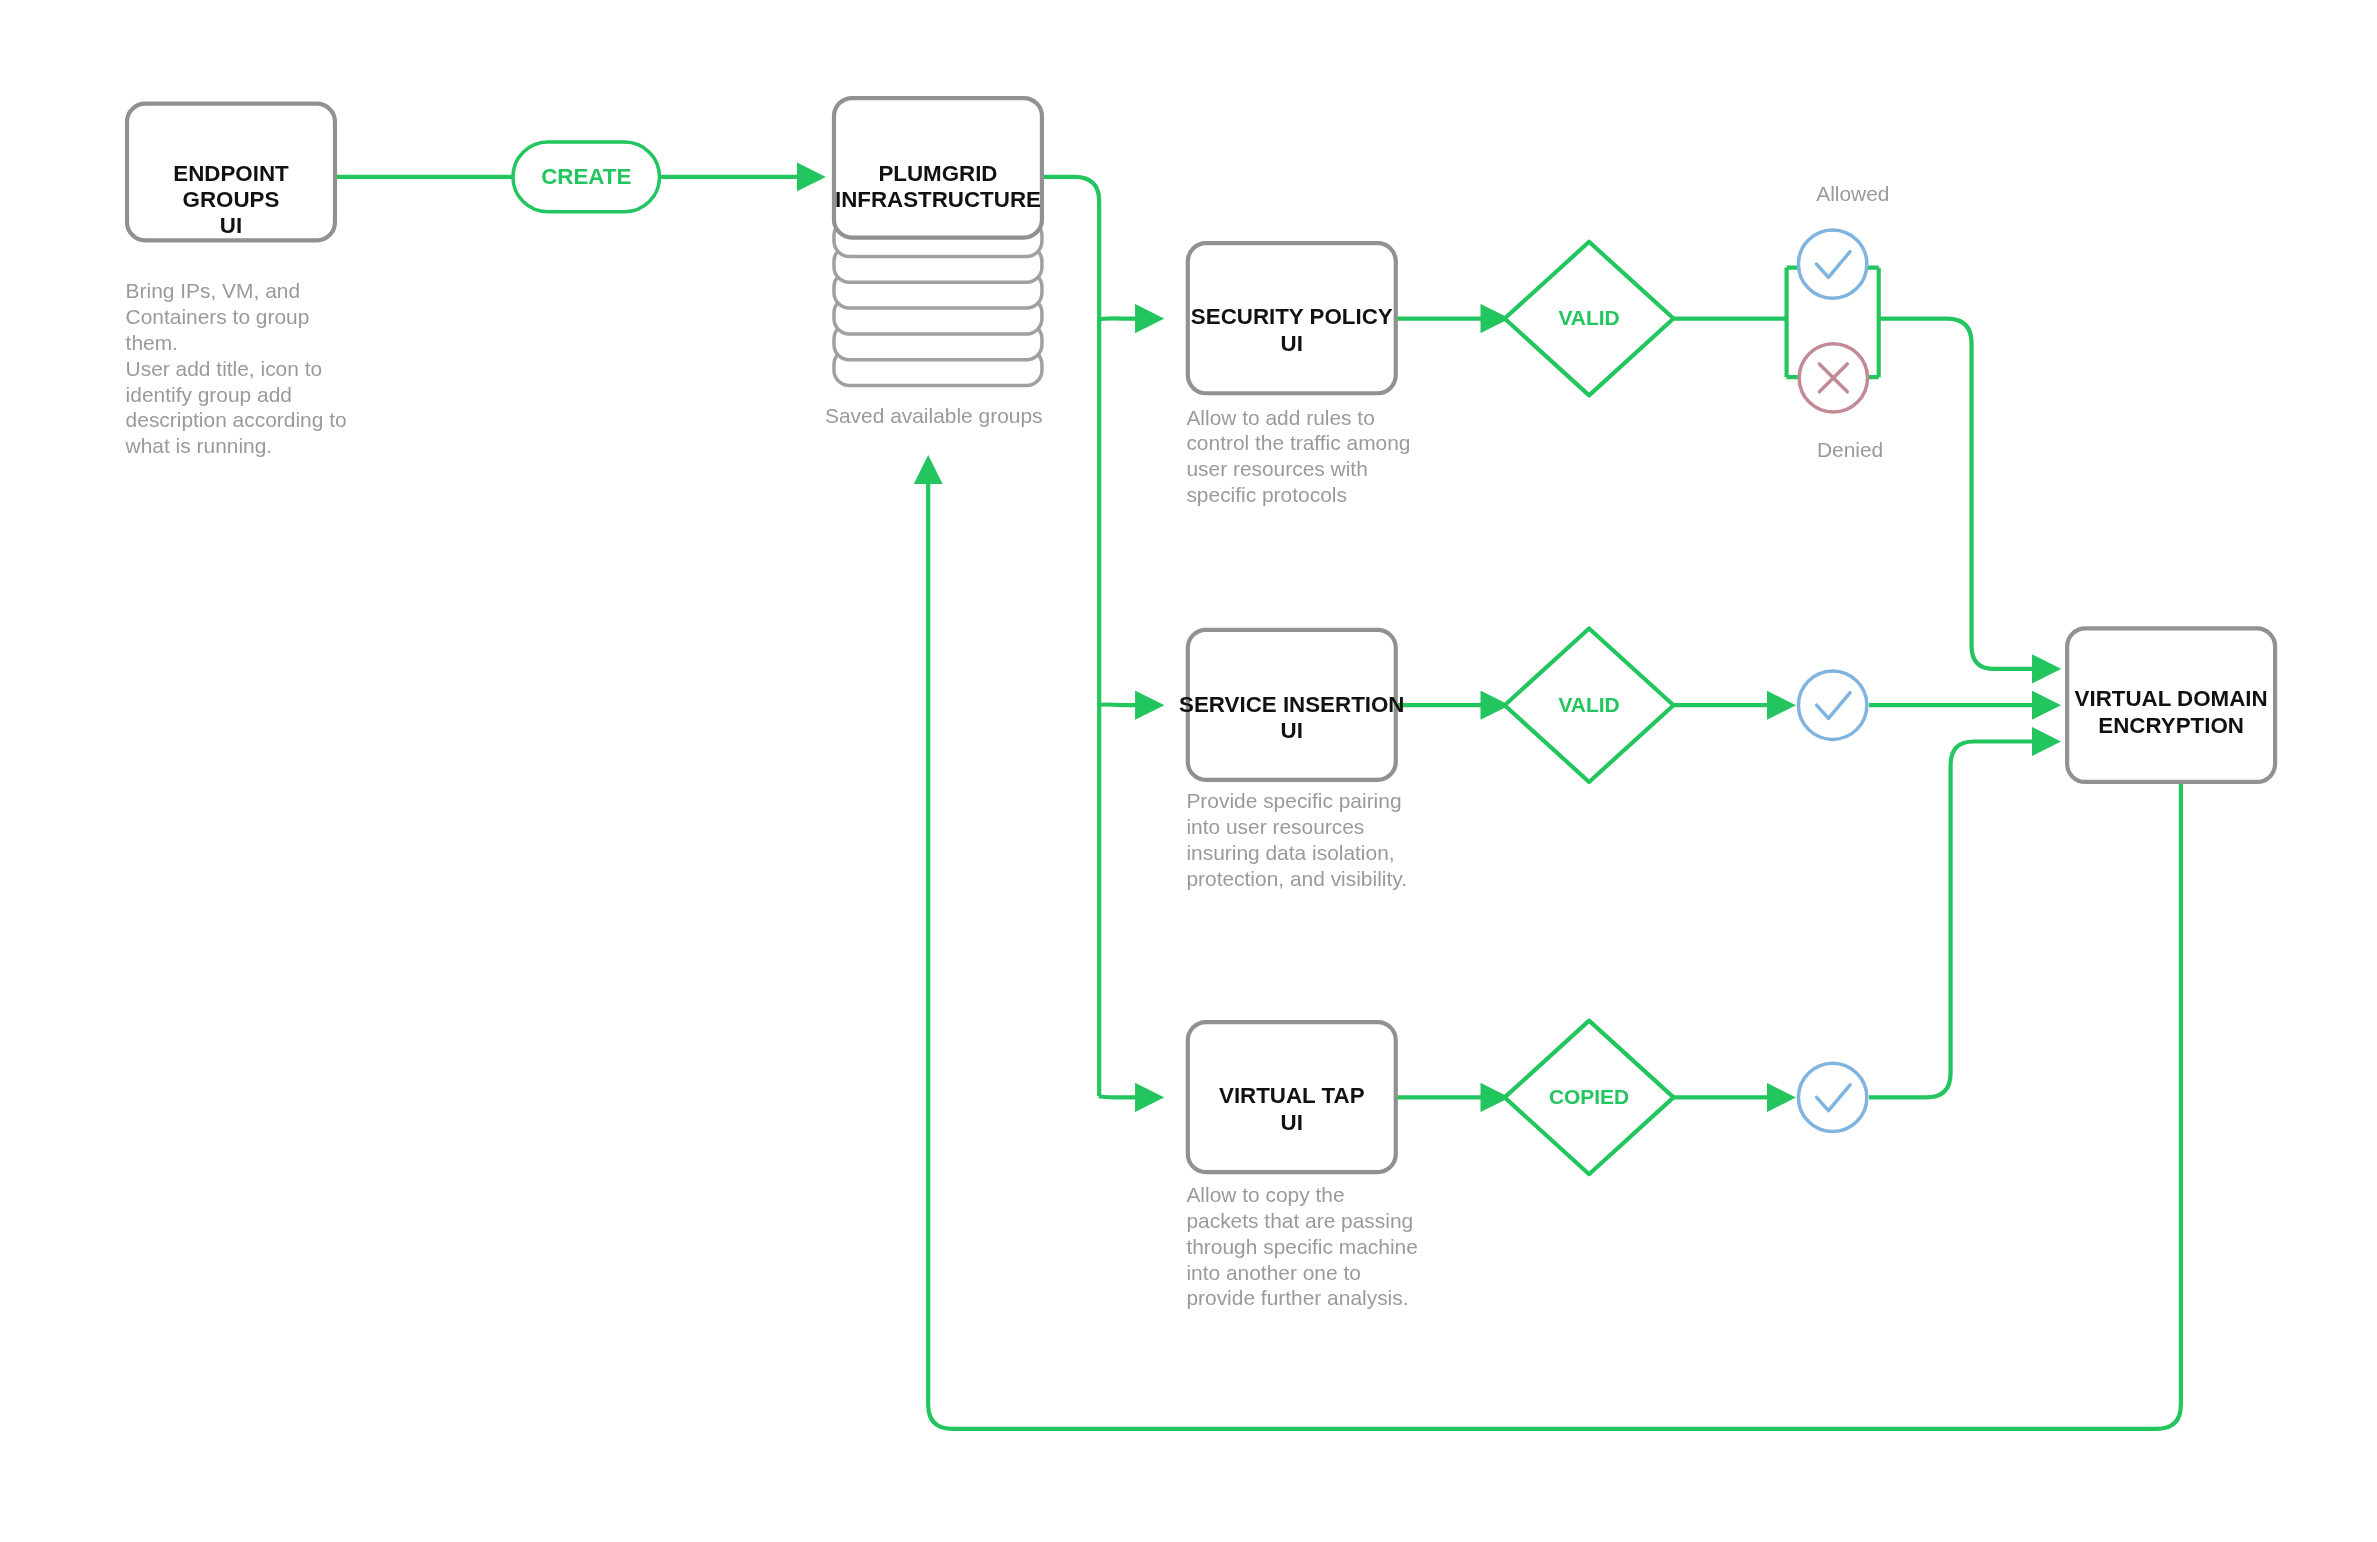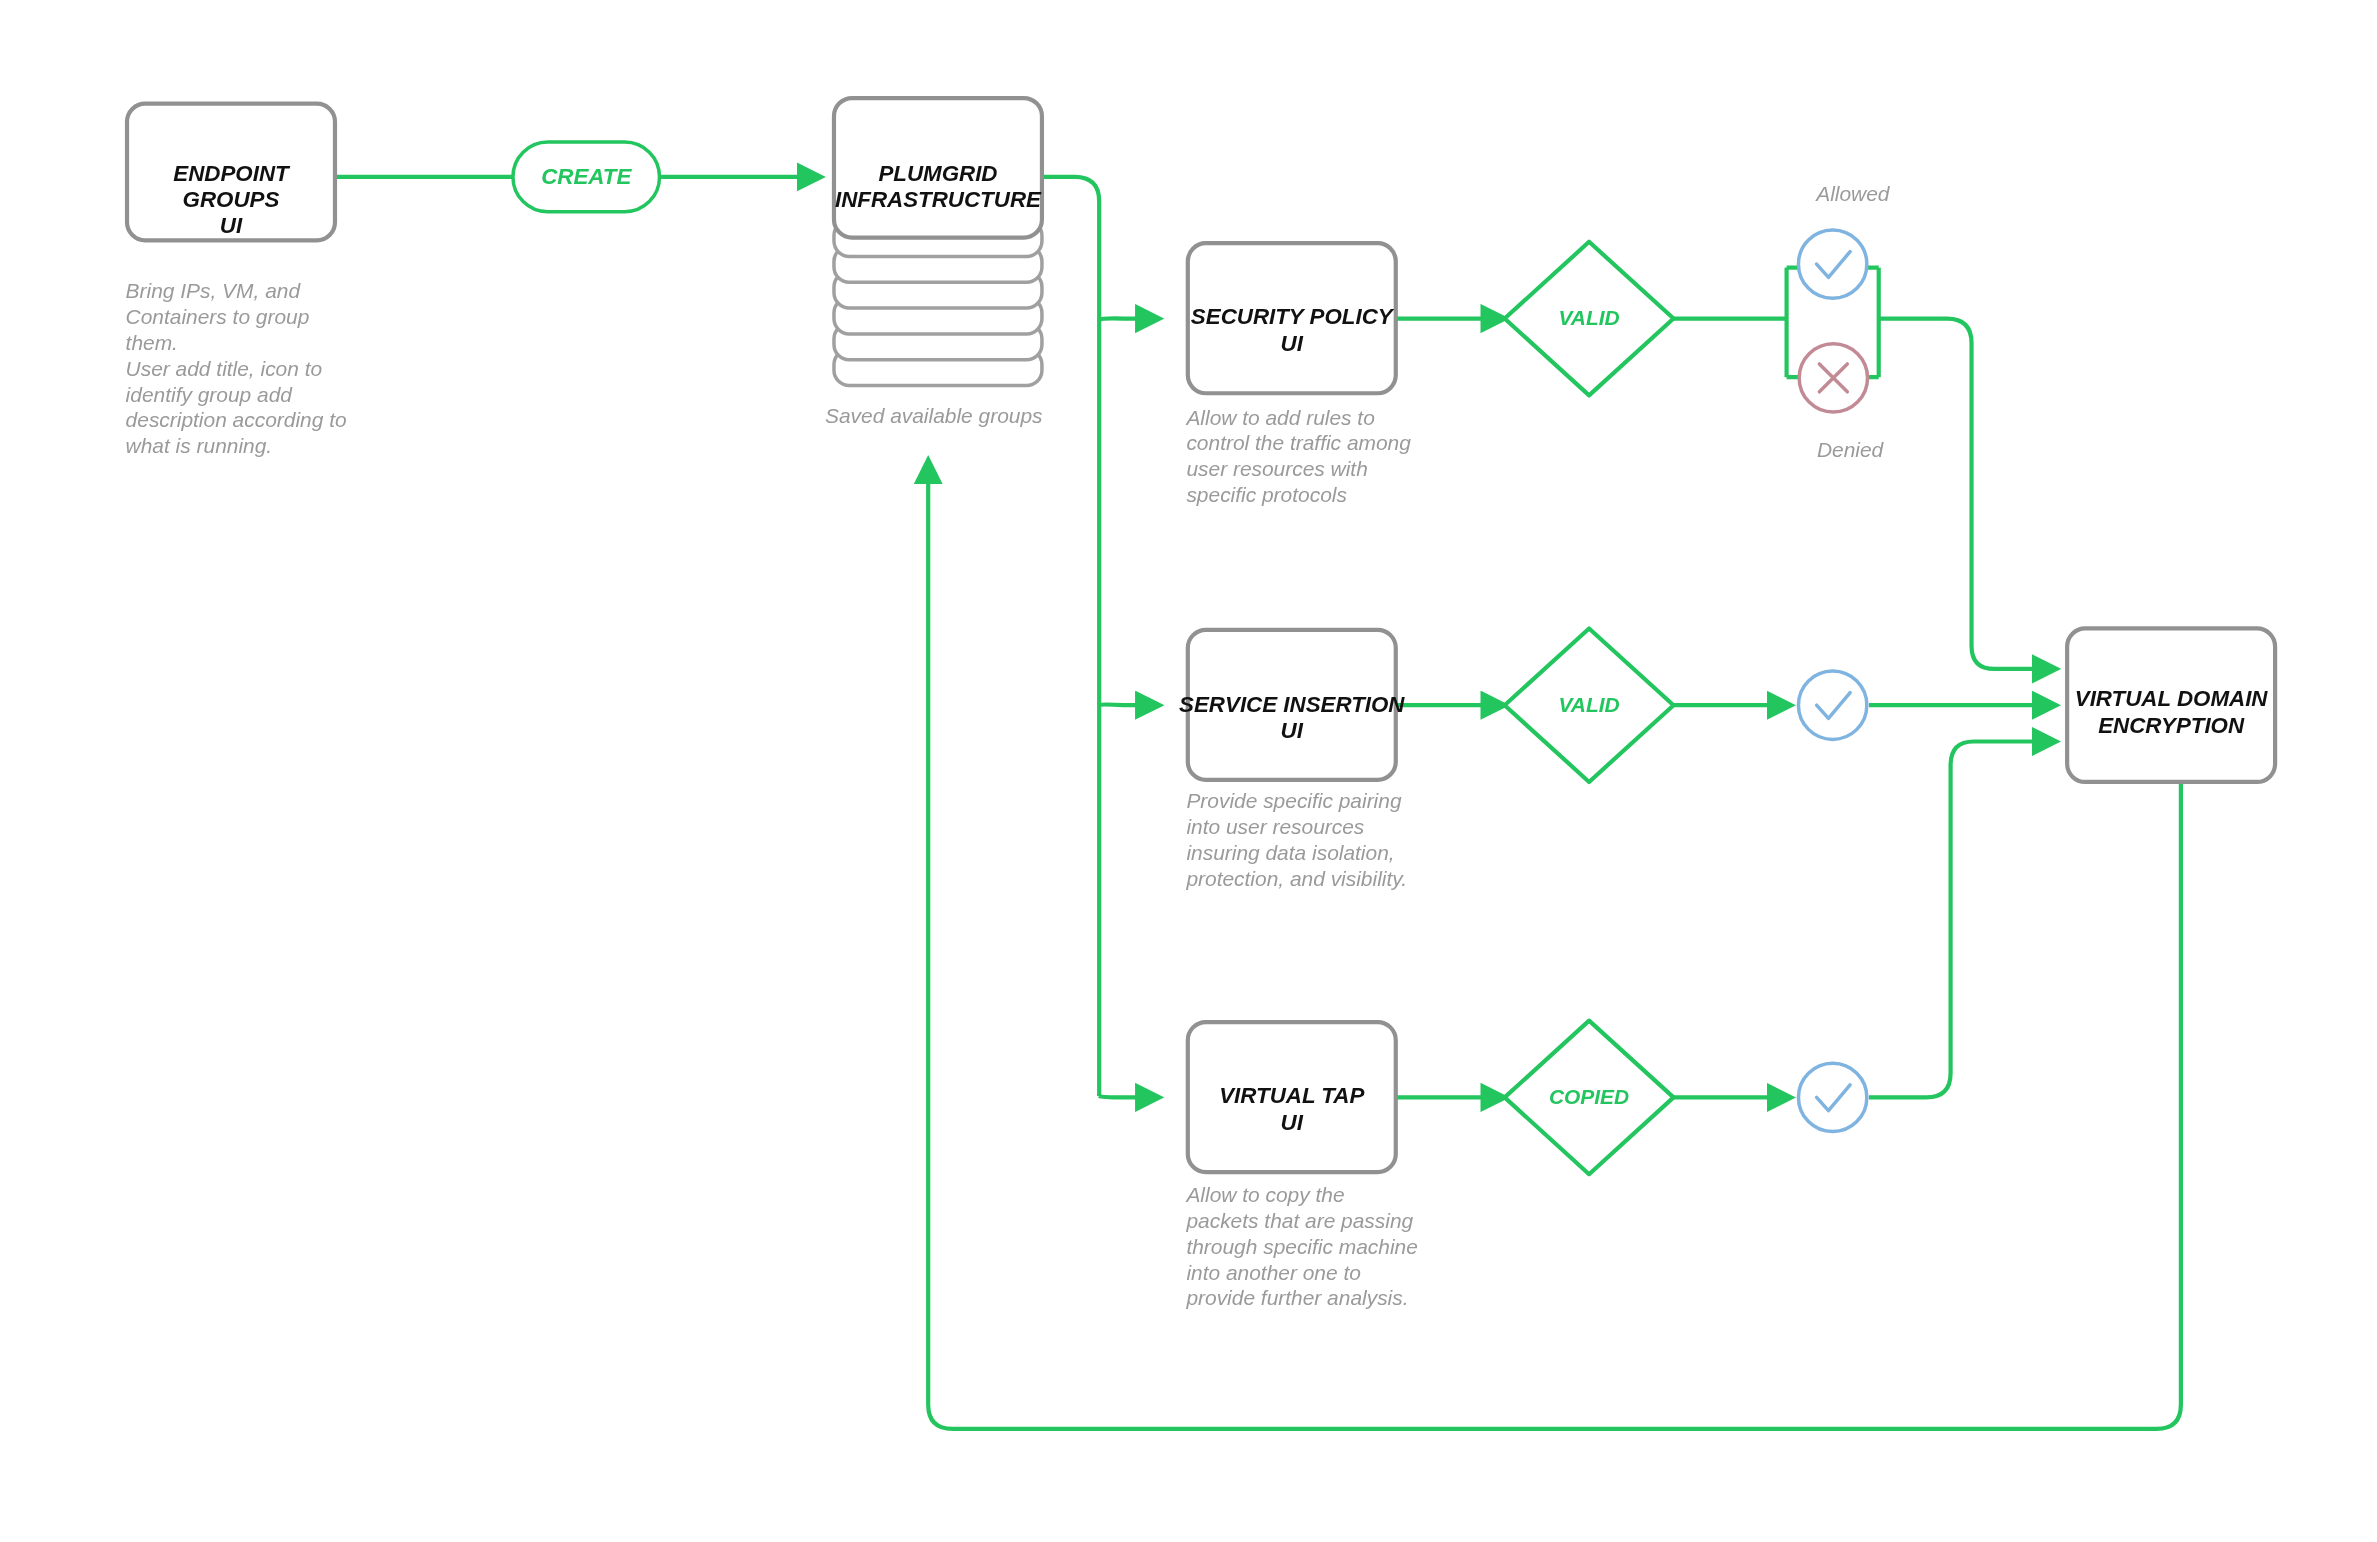--- a/index.html
+++ b/index.html
@@ -11,21 +11,20 @@
     font-family: "Liberation Sans", sans-serif;
     width: 2377px;
     height: 1543px;
     overflow: hidden;
   }
   #diagram-root {
     position: relative;
     width: 2377px;
     height: 1543px;
     background: #ffffff;
-    font-style: italic;
   }
   svg.flow {
     position: absolute;
     left: 0;
     top: 0;
     width: 2377px;
     height: 1543px;
     display: block;
   }
   .node-title {

